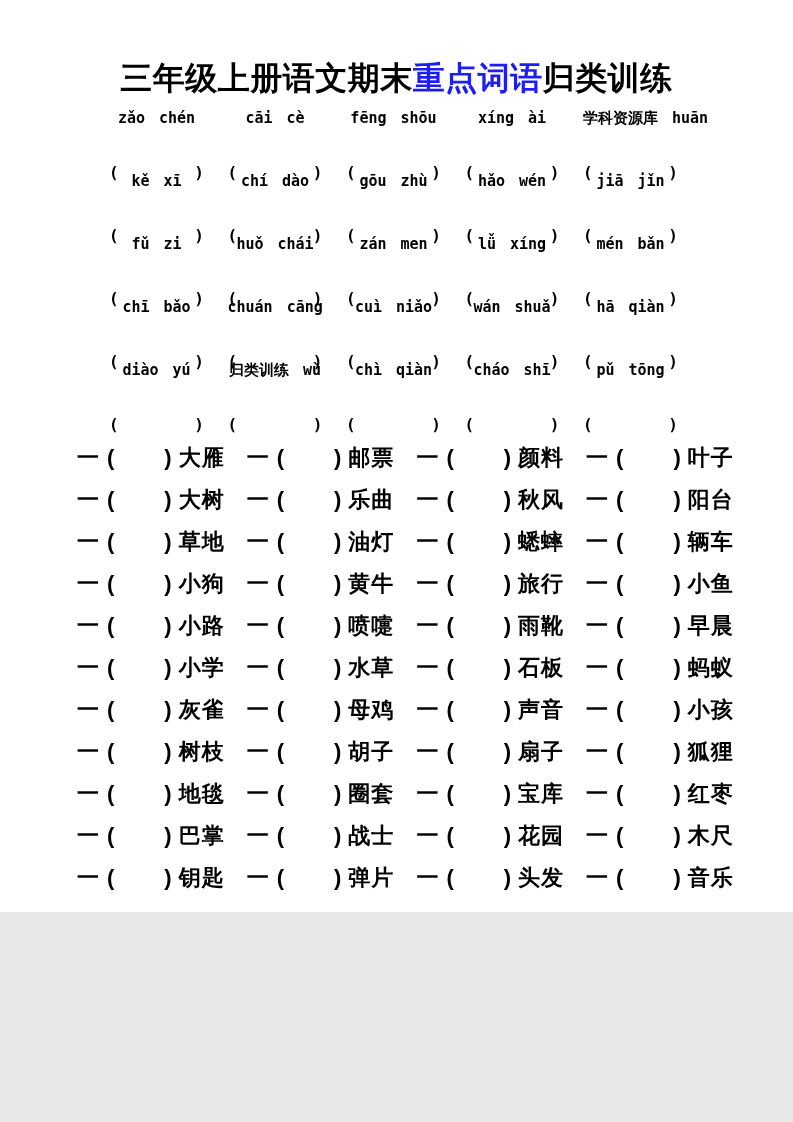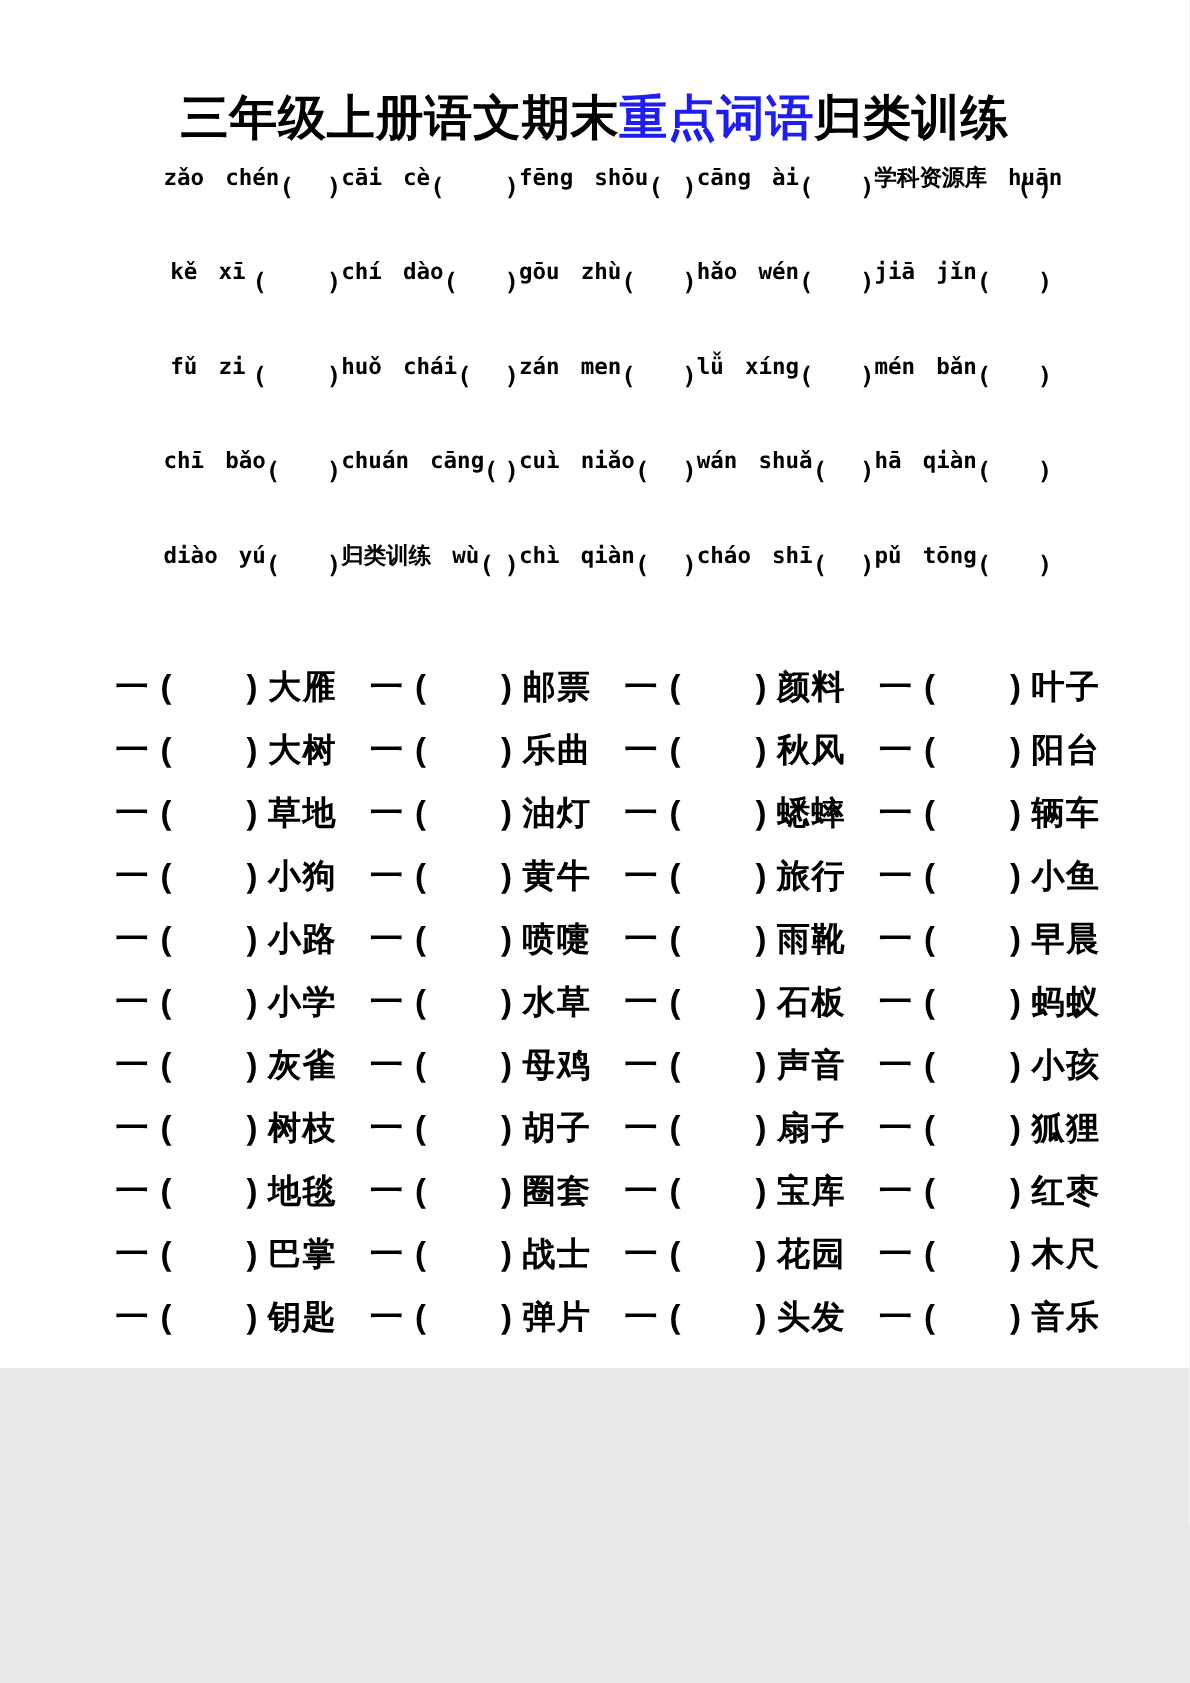--- a/index.html
+++ b/index.html
@@ -28,21 +28,21 @@
     font-size: 18px;
     line-height: 26px;
     font-weight: bold;
   }
   .heading-1 { margin-top: 33px; }
   .heading-2 { margin-top: 0; }
   .heading-3 { margin-top: 0; }
   
   .pinyin-grid { margin: 6px 0 0 77px; width: 645px; }
   .pinyin-row { display: flex; padding-left: 32px; height: 63px; }
-  .pinyin-item { width: 118.5px; display: flex; flex-direction: row; }
+  .pinyin-item { width: 118.5px; display: flex; flex-direction: column; gap: 24px; }
   .pinyin-text {
     width: 95px;
     margin-top: 4px;
     height: 20px;
     line-height: 20px;
     text-align: center;
     font-family: "DejaVu Sans Mono", monospace;
     font-size: 15px;
     font-weight: 600;
     word-spacing: 5px;
@@ -114,21 +114,21 @@
 
   <div class="pinyin-item">
     <div class="pinyin-text">fēng shōu</div>
     <div class="pinyin-blank">
       <span>(</span>
       <span>)</span>
     </div>
   </div>
 
   <div class="pinyin-item">
-    <div class="pinyin-text">cāng ài</div>
+    <div class="pinyin-text">xíng ài</div>
     <div class="pinyin-blank">
       <span>(</span>
       <span>)</span>
     </div>
   </div>
 
   <div class="pinyin-item">
     <div class="pinyin-text">学科资源库 huān</div>
     <div class="pinyin-blank">
       <span>(</span>

